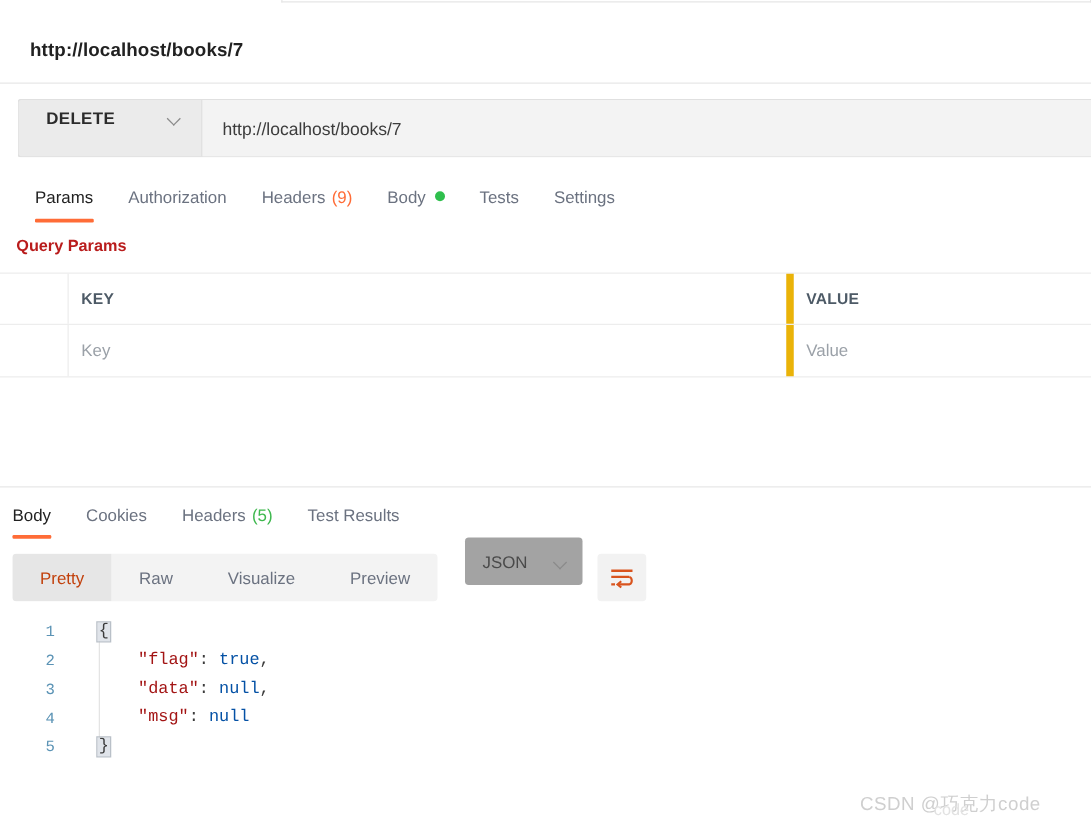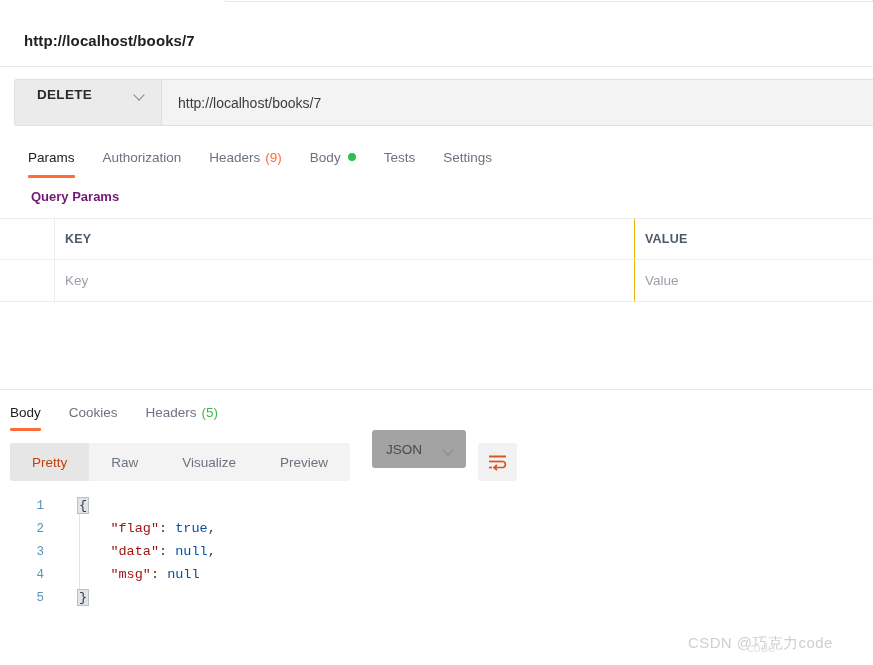--- a/index.html
+++ b/index.html
@@ -131,24 +131,24 @@
   .dot-green {
     width: 8px; height: 8px;
     border-radius: 50%;
     background: #2fbf4d;
     margin-left: 7px;
   }
 
   
   .qp-label {
     position: absolute;
-    left: 31px; top: 189px;
+    left: 13px; top: 189px;
     font-size: 13px;
     font-weight: bold;
-    color: #701a75;
+    color: #b91c1c;
   }
   .table {
     position: absolute;
     left: 0; top: 218px;
     width: 873px;
   }
   .trow {
     display: flex;
     height: 42px;
     border-top: 1px solid #ededed;
@@ -156,21 +156,21 @@
   }
   .trow.body-row { border-top: none; }
   .tcell-chk {
     width: 55px;
     border-right: 1px solid #ededed;
   }
   .tcell-key {
     width: 580px;
     display: flex; align-items: center;
     padding-left: 10px;
-    border-right: 1px solid #eab308;
+    border-right: 6px solid #eab308;
   }
   .tcell-val {
     flex: 1;
     display: flex; align-items: center;
     padding-left: 10px;
   }
   .th {
     font-size: 12.5px;
     font-weight: bold;
     color: #4d5a66;
@@ -379,20 +379,23 @@
       <div class="tab active">
         <span>Body</span>
       </div>
       <div class="tab">
         <span>Cookies</span>
       </div>
       <div class="tab">
         <span>Headers</span>
         <span class="cnt-green">(5)</span>
       </div>
+      <div class="tab">
+        <span>Test Results</span>
+      </div>
     </div>
 
   <div class="fmt-group" id="format-buttons">
       <div class="fmt-btn active">
         <span>Pretty</span>
       </div>
       <div class="fmt-btn">
         <span>Raw</span>
       </div>
       <div class="fmt-btn">

